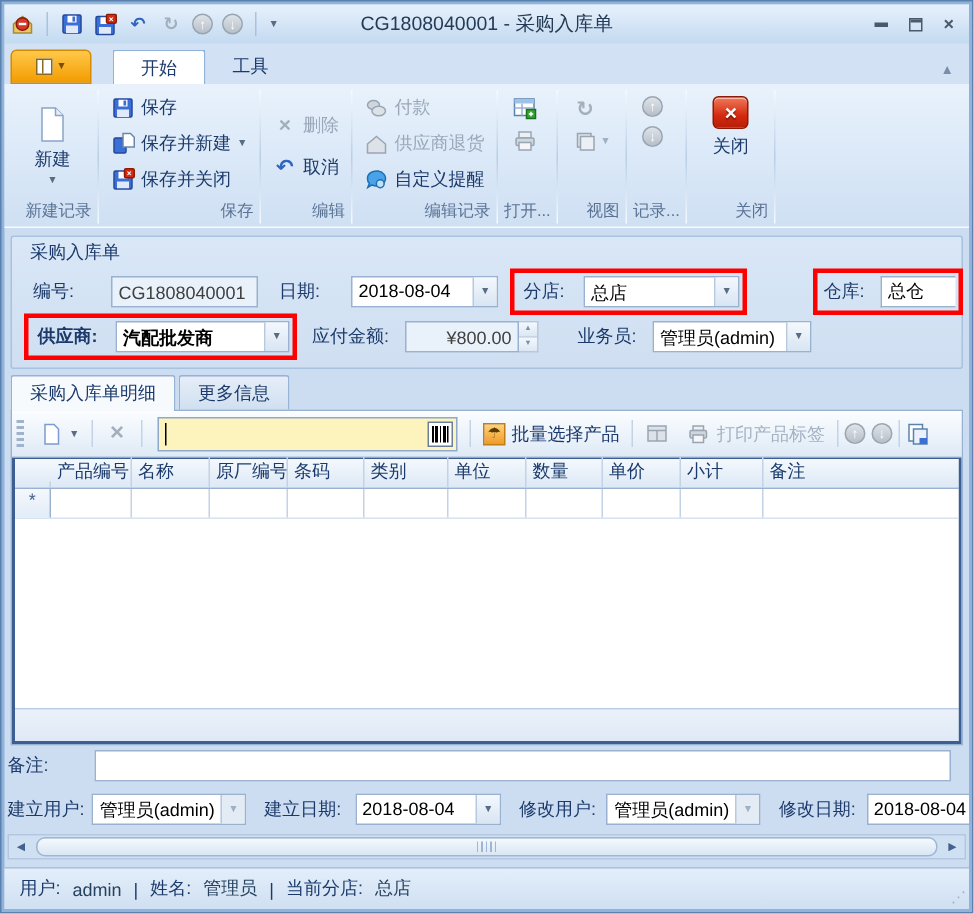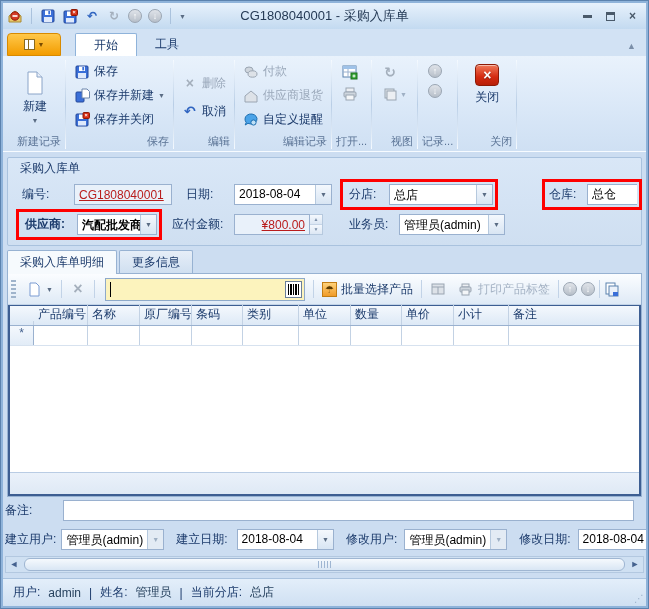--- a/index.html
+++ b/index.html
@@ -58,21 +58,21 @@
            border:1px solid #8d1a06; color:#fff; font-weight:bold; font-size:14px; line-height:20px; text-align:center;
            text-shadow:0 1px 1px rgba(0,0,0,.4); box-shadow:inset 0 1px 0 rgba(255,255,255,.5); }
 
   
   .formwrap { padding:5px 4px 0; }
   .fieldset { border:1px solid #a9c2de; border-radius:2px; padding:2px 6px 8px; background:linear-gradient(#d9e7f7,#cfdff1); }
   .legend { color:#1b3a6b; padding:0 2px; margin-left:4px; }
   .frow { display:flex; align-items:center; height:25px; margin-top:5px; }
   .flabel { white-space:nowrap; }
   .tbox { height:21px; border:1px solid #9ab1cf; background:#fff; display:flex; align-items:center; padding:0 4px; overflow:hidden; white-space:nowrap; color:#000; }
-  .tbox.ro { background:#e9f1fa; color:#b91c1c;text-decoration:underline; }
+  .tbox.ro { background:#e9f1fa; color:#404040; }
   .combo { height:21px; border:1px solid #9ab1cf; background:#fff; display:flex; align-items:stretch; color:#000; }
   .combo .cval { flex:1; padding:2px 4px; overflow:hidden; white-space:nowrap; }
   .combo .cbtn { width:16px; background:linear-gradient(#f4f8fd,#d8e5f3); border-left:1px solid #b6c9de; display:flex; align-items:center; justify-content:center; cursor:pointer; }
   .combo.dim .cval { color:#5a6c84; }
   .combo.dim .cbtn { background:#e3ebf4; }
   .redbox { border:3px solid #fe0000; display:flex; align-items:center; padding:0 2px; height:31px; }
   .spin { width:13px; display:flex; flex-direction:column; border:1px solid #b6c9de; border-left:none; }
   .spin span { flex:1; background:linear-gradient(#f4f8fd,#dce7f4); font-size:5px; color:#7a8ea8; text-align:center; line-height:8px; cursor:pointer; }
   .spin span + span { border-top:1px solid #c5d4e6; }
 
@@ -394,21 +394,21 @@
         </div>
         <div class="redbox" style="margin-left:44px;flex:1;margin-right:-7px;">
           <span class="flabel" style="width:40px;padding-left:2px;">仓库:</span>
           <div class="tbox" style="flex:1;border-right:none;">总仓</div>
         </div>
       </div>
 
       <div class="frow">
         <div class="redbox" style="margin-left:2px;font-weight:bold;">
           <span class="flabel" style="width:56px;padding-left:4px;">供应商:</span>
-          <div class="combo" style="width:80px;">
+          <div class="combo" style="width:116px;">
             <span class="cval">汽配批发商</span>
             <span class="cbtn">
                 <span class="dd-arrow">▼</span>
               </span>
           </div>
         </div>
         <span class="flabel ml10" style="width:62px;">应付金额:</span>
         <div class="tbox ro num" style="width:76px;justify-content:flex-end;">¥800.00</div>
         <div class="spin" style="height:21px;">
             <span>▲</span>

